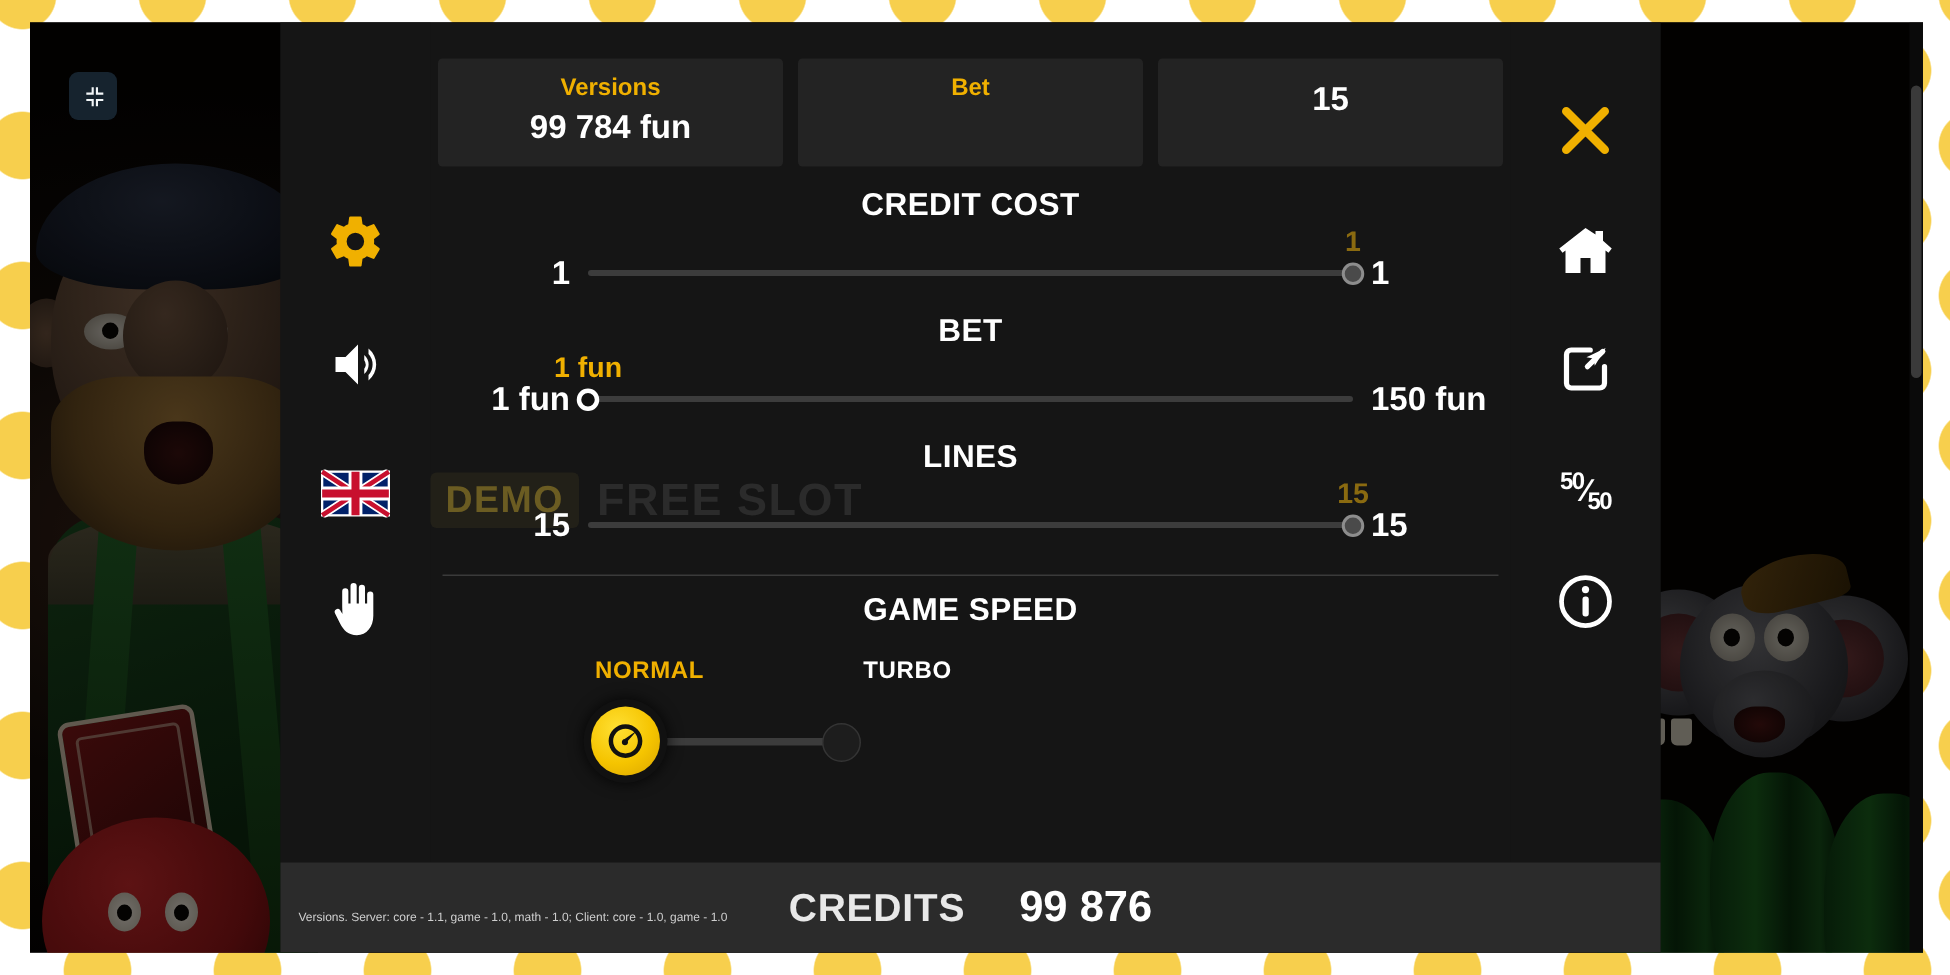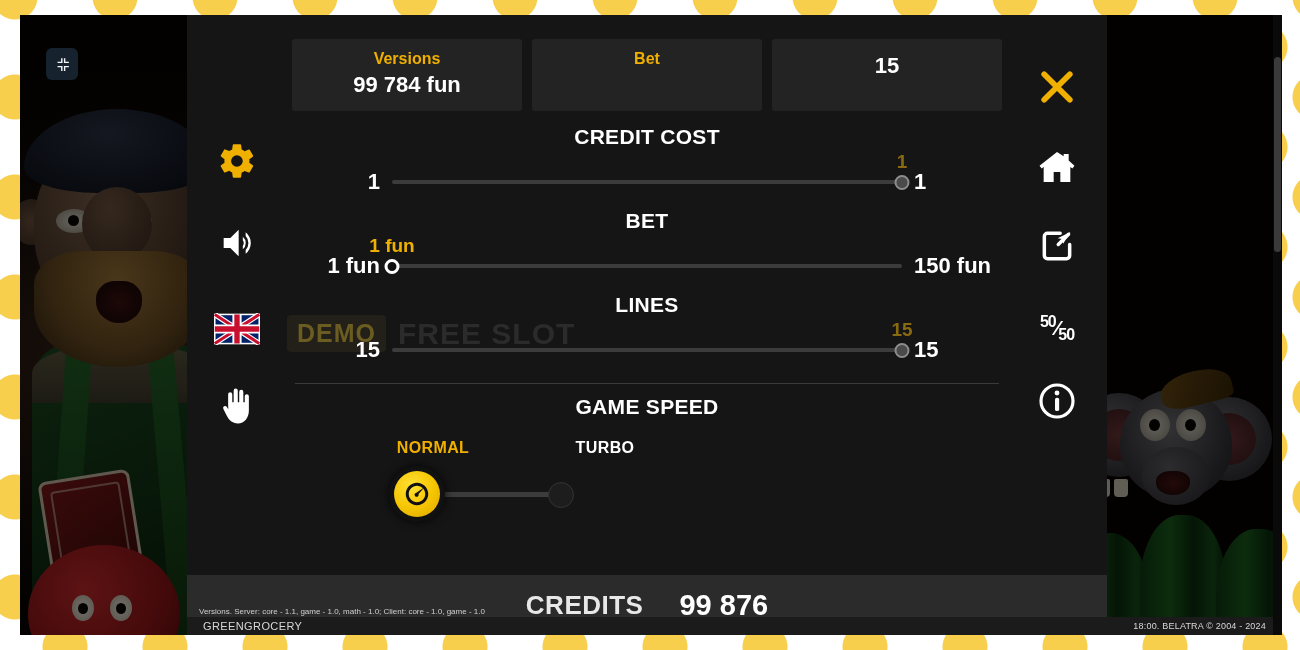--- a/index.html
+++ b/index.html
@@ -511,22 +511,18 @@
 
     <div id="bottom-bar">
       <div id="credits-wrap">
         <span id="credits-label">CREDITS</span>
         <span id="credits-value">99 876</span>
       </div>
       <div id="versions">Versions. Server: core - 1.1, game - 1.0, math - 1.0; Client: core - 1.0, game - 1.0</div>
     </div>
   </div>
 
-  <div id="footer">
-    <span id="footer-left">GREENGROCERY</span>
-    <span id="footer-right">18:00. BELATRA © 2004 - 2024</span>
-  </div>
 
   <div id="frame-scrollbar">
     <div class="thumb"></div>
   </div>
 
 </div>
 
 </body></html>

